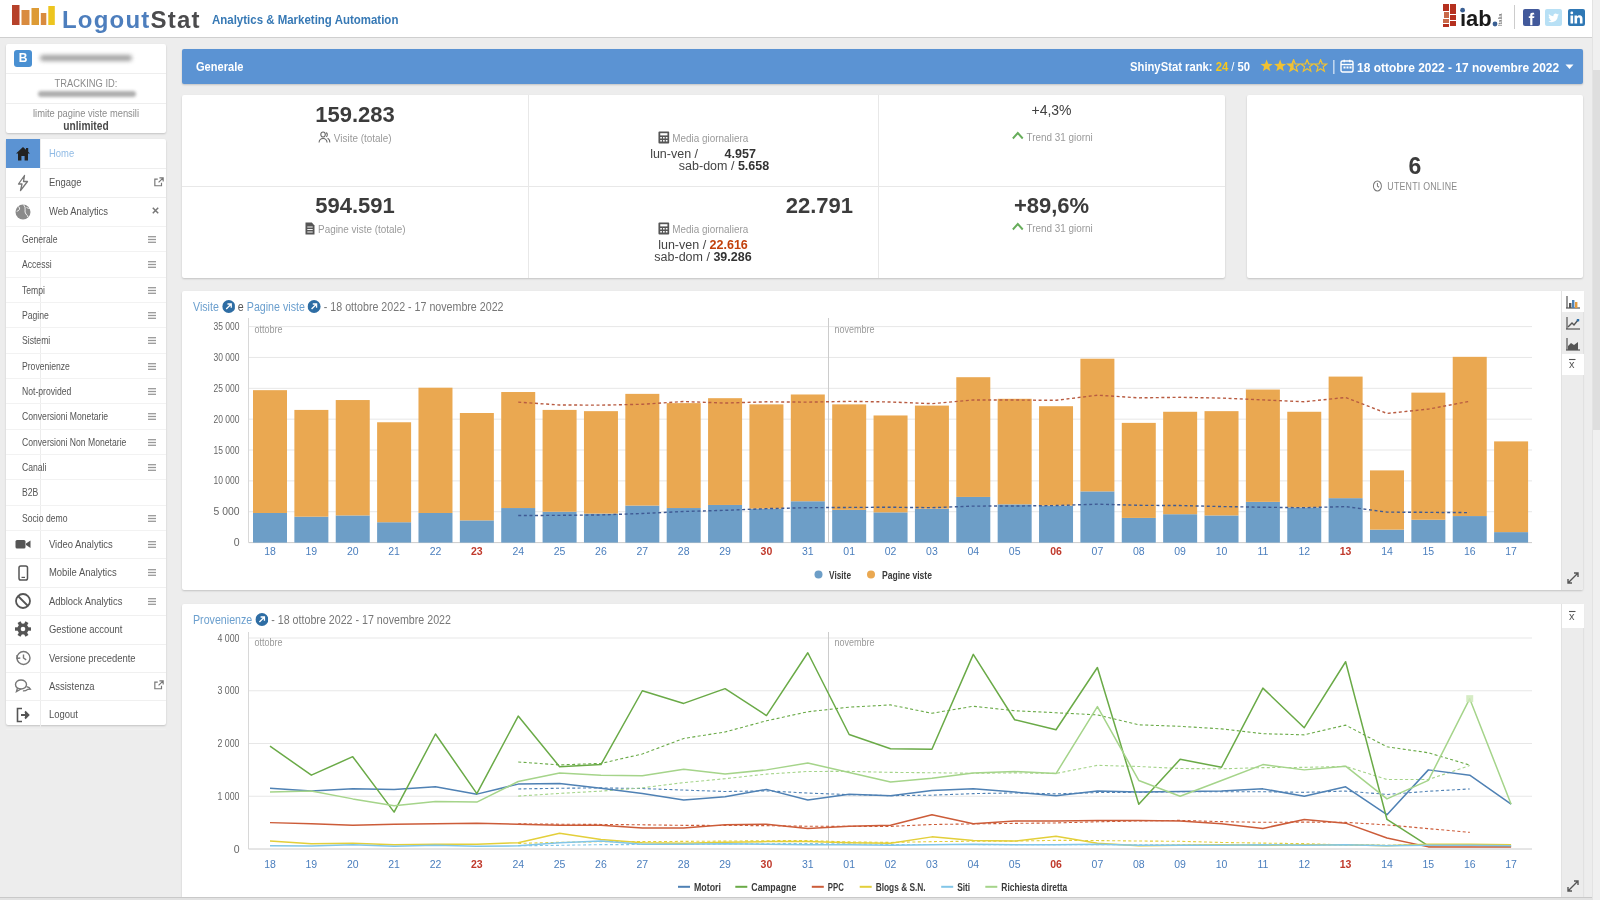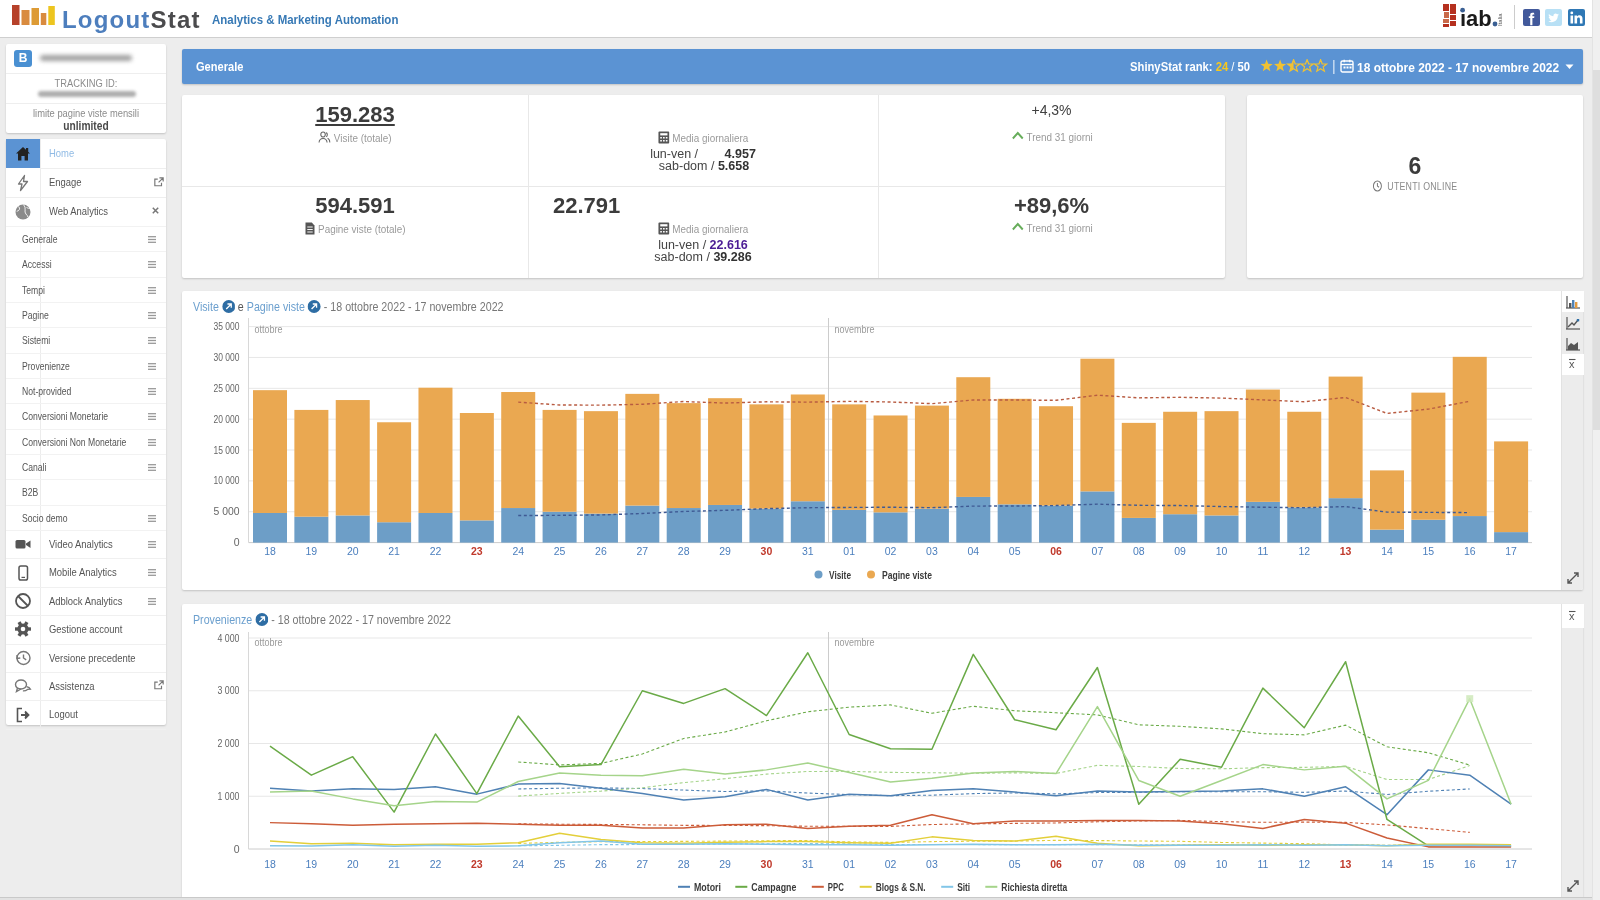--- a/index.html
+++ b/index.html
@@ -271,65 +271,65 @@
   <div class="abs" style="left:1175px;top:10.5px;font-size:13px;font-weight:bold;color:#fff;white-space:nowrap;transform:scaleX(0.92);transform-origin:left;">18 ottobre 2022 - 17 novembre 2022</div>
   <svg class="abs" style="left:1383px;top:15px" width="9" height="6" viewBox="0 0 9 6">
       <path d="M0.5 0.5 L4.5 5 L8.5 0.5 Z" fill="#fff"></path>
     </svg>
 </div>
 
 <div class="card" style="left:182px;top:95px;width:1043px;height:183px;">
   <div class="abs" style="left:346px;top:0;width:1px;height:183px;background:#e8e8e8;"></div>
   <div class="abs" style="left:696px;top:0;width:1px;height:183px;background:#e8e8e8;"></div>
   <div class="abs" style="left:0;top:91px;width:1043px;height:1px;background:#e8e8e8;"></div>
-  <div class="abs" style="left:23px;top:6.5px;width:300px;text-align:center;font-size:22px;font-weight:bold;color:#3c3c3c;text-decoration:underline;">159.283</div>
+  <div class="abs" style="left:23px;top:6.5px;width:300px;text-align:center;font-size:22px;font-weight:bold;color:#3c3c3c;">159.283</div>
   <div class="abs" style="left:23px;top:36px;width:300px;text-align:center;font-size:11px;color:#9a9a9a;transform:scaleX(0.9);"><svg width="14" height="13" viewBox="0 0 14 13" style="vertical-align:-2px">
         <circle cx="5.5" cy="3.5" r="2.5" fill="none" stroke="#666" stroke-width="1.2"></circle>
         <path d="M1 11.5 q0.5-4 4.5-4 t4.5 4" fill="none" stroke="#666" stroke-width="1.2"></path>
         <path d="M9 1.6 a2.4 2.4 0 0 1 0 4.2 M10.5 7.2 q2.4 0.8 2.6 4.3" fill="none" stroke="#666" stroke-width="1.2"></path>
       </svg> Visite (totale)</div>
   <div class="abs" style="left:371px;top:36px;width:300px;text-align:center;font-size:11px;color:#9a9a9a;transform:scaleX(0.9);"><svg width="13" height="13" viewBox="0 0 13 13" style="vertical-align:-2px">
         <rect x="0.5" y="0.5" width="12" height="12" rx="1" fill="#555"></rect>
         <rect x="2.5" y="2.2" width="8" height="2.2" fill="#fff"></rect>
         <g fill="#fff">
           <rect x="2.5" y="6" width="1.8" height="1.5"></rect>
           <rect x="5.6" y="6" width="1.8" height="1.5"></rect>
           <rect x="8.7" y="6" width="1.8" height="1.5"></rect>
           <rect x="2.5" y="9" width="1.8" height="1.5"></rect>
           <rect x="5.6" y="9" width="1.8" height="1.5"></rect>
           <rect x="8.7" y="9" width="1.8" height="1.5"></rect>
         </g>
       </svg> Media giornaliera</div>
   <div class="abs" style="left:371px;top:51.5px;width:300px;text-align:center;font-size:12.5px;color:#444;">lun-ven / <span style="font-weight:bold;color:#333;margin-left:23px;">4.957</span></div>
-  <div class="abs" style="left:372px;top:64px;width:300px;text-align:center;font-size:12.5px;color:#444;">sab-dom / <span style="font-weight:bold;color:#333;">5.658</span></div>
+  <div class="abs" style="left:392px;top:64px;width:300px;text-align:center;font-size:12.5px;color:#444;">sab-dom / <span style="font-weight:bold;color:#333;">5.658</span></div>
   <div class="abs" style="left:719.5px;top:6.5px;width:300px;text-align:center;font-size:14px;font-weight:normal;color:#404040;">+4,3%</div>
   <div class="abs" style="left:719.5px;top:36px;width:300px;text-align:center;font-size:11px;color:#9a9a9a;transform:scaleX(0.9);"><svg width="14" height="9" viewBox="0 0 14 9" style="vertical-align:1px">
         <path d="M1.5 7.5 L7 2 L12.5 7.5" fill="none" stroke="#67ad5b" stroke-width="2.2"></path>
       </svg> Trend 31 giorni</div>
   <div class="abs" style="left:23px;top:97.5px;width:300px;text-align:center;font-size:22px;font-weight:bold;color:#3c3c3c;">594.591</div>
   <div class="abs" style="left:23px;top:127px;width:300px;text-align:center;font-size:11px;color:#9a9a9a;transform:scaleX(0.9);"><svg width="12" height="13" viewBox="0 0 12 13" style="vertical-align:-2px">
         <path d="M1 0.5 H8 L11 3.5 V12.5 H1 Z" fill="#555"></path>
         <line x1="3" y1="5" x2="9" y2="5" stroke="#fff" stroke-width="1"></line>
         <line x1="3" y1="7.5" x2="9" y2="7.5" stroke="#fff" stroke-width="1"></line>
         <line x1="3" y1="10" x2="9" y2="10" stroke="#fff" stroke-width="1"></line>
       </svg> Pagine viste (totale)</div>
-  <div class="abs" style="left:371px;top:97.5px;width:300px;text-align:left;font-size:22px;font-weight:bold;color:#3c3c3c;">22.791</div>
+  <div class="abs" style="left:371px;top:97.5px;width:300px;text-align:right;font-size:22px;font-weight:bold;color:#3c3c3c;">22.791</div>
   <div class="abs" style="left:371px;top:127px;width:300px;text-align:center;font-size:11px;color:#9a9a9a;transform:scaleX(0.9);"><svg width="13" height="13" viewBox="0 0 13 13" style="vertical-align:-2px">
         <rect x="0.5" y="0.5" width="12" height="12" rx="1" fill="#555"></rect>
         <rect x="2.5" y="2.2" width="8" height="2.2" fill="#fff"></rect>
         <g fill="#fff">
           <rect x="2.5" y="6" width="1.8" height="1.5"></rect>
           <rect x="5.6" y="6" width="1.8" height="1.5"></rect>
           <rect x="8.7" y="6" width="1.8" height="1.5"></rect>
           <rect x="2.5" y="9" width="1.8" height="1.5"></rect>
           <rect x="5.6" y="9" width="1.8" height="1.5"></rect>
           <rect x="8.7" y="9" width="1.8" height="1.5"></rect>
         </g>
       </svg> Media giornaliera</div>
-  <div class="abs" style="left:371px;top:142.5px;width:300px;text-align:center;font-size:12.5px;color:#444;">lun-ven / <span style="font-weight:bold;color:#4c1d95;">22.616</span></div>
+  <div class="abs" style="left:371px;top:142.5px;width:300px;text-align:center;font-size:12.5px;color:#444;">lun-ven / <span style="font-weight:bold;color:#c2410c;">22.616</span></div>
   <div class="abs" style="left:371px;top:155px;width:300px;text-align:center;font-size:12.5px;color:#444;">sab-dom / <span style="font-weight:bold;color:#333;">39.286</span></div>
   <div class="abs" style="left:719.5px;top:97.5px;width:300px;text-align:center;font-size:22px;font-weight:bold;color:#3c3c3c;">+89,6%</div>
   <div class="abs" style="left:719.5px;top:127px;width:300px;text-align:center;font-size:11px;color:#9a9a9a;transform:scaleX(0.9);"><svg width="14" height="9" viewBox="0 0 14 9" style="vertical-align:1px">
         <path d="M1.5 7.5 L7 2 L12.5 7.5" fill="none" stroke="#67ad5b" stroke-width="2.2"></path>
       </svg> Trend 31 giorni</div>
 </div>
 
 <div class="card" style="left:1247px;top:95px;width:336px;height:183px;">
   <div class="abs" style="left:0;top:58px;width:336px;text-align:center;font-size:23px;font-weight:bold;color:#3c3c3c;">6</div>
   <div class="abs" style="left:0;top:85px;width:336px;text-align:center;font-size:11px;color:#8b8b8b;transform:scaleX(0.8);letter-spacing:0.3px;">

